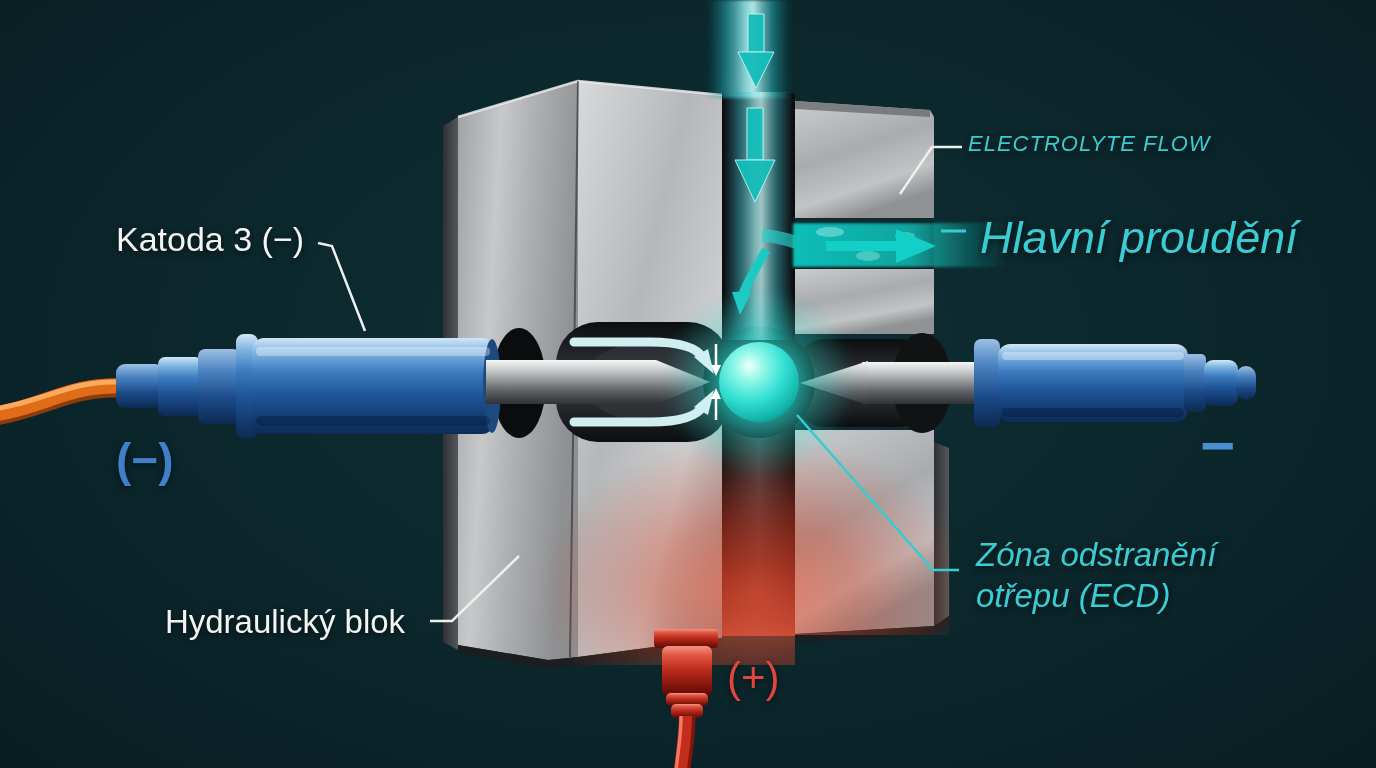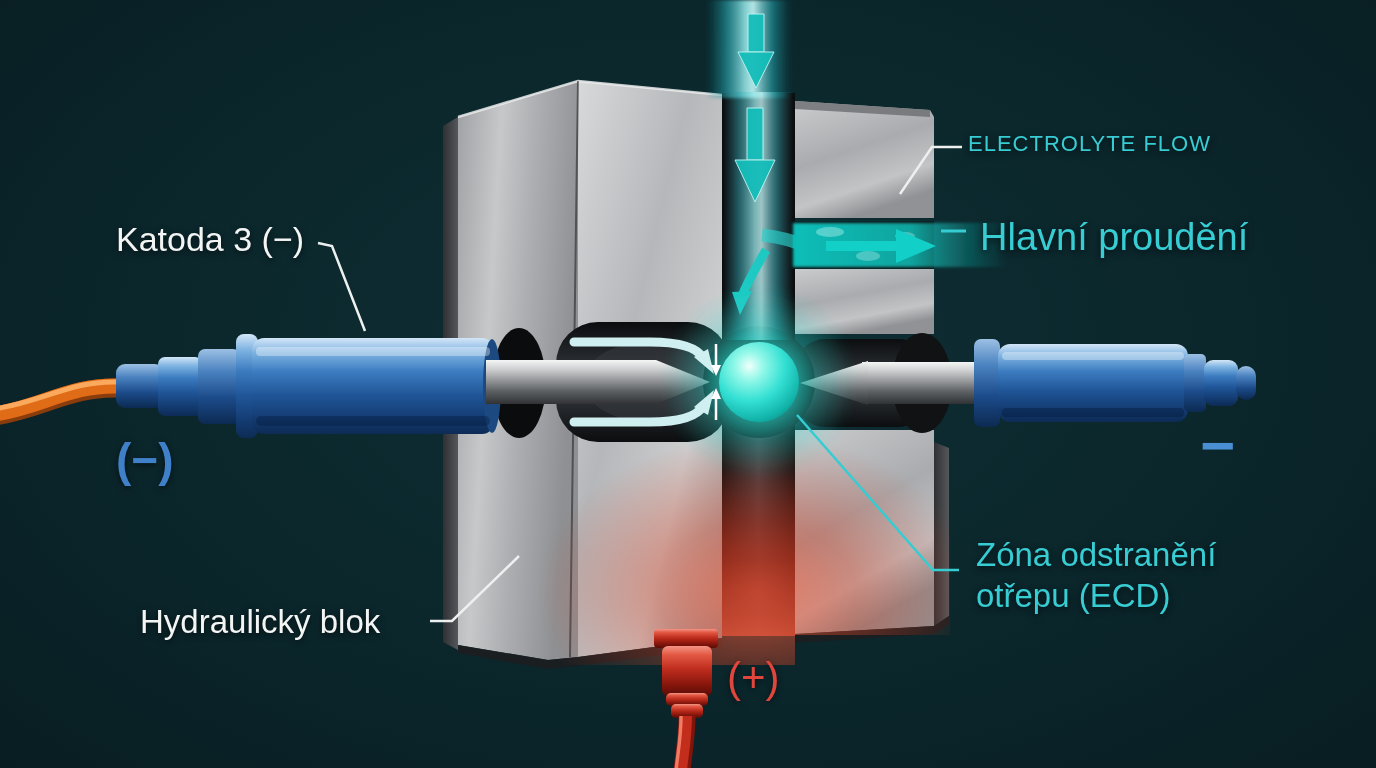--- a/index.html
+++ b/index.html
@@ -4,27 +4,27 @@
 <style>
   html,body{margin:0;padding:0;background:#081d22;}
   #stage{
     position:relative;width:1376px;height:768px;overflow:hidden;
     background:radial-gradient(ellipse at 50% 45%, #0e2e33 0%, #0b272c 55%, #081d22 100%);
     font-family:"Liberation Sans", sans-serif;
   }
   #stage svg{position:absolute;left:0;top:0;}
   .label{position:absolute;white-space:nowrap;line-height:1.2;}
   .lbl-white{color:#f3f4f4;text-shadow:0 2px 6px rgba(0,0,0,.65);}
-  .lbl-cyan{color:#38ccd3;text-shadow:0 2px 7px rgba(0,8,10,.8);}
+  .lbl-cyan{color:#38ccd3;text-shadow:0 2px 7px rgba(0,8,10,.8);font-style:italic;}
   .lbl-katoda{left:116px;top:222px;font-size:34px;line-height:34px;}
   .lbl-minus-left{left:116px;top:433px;font-size:46px;font-weight:700;color:#3f80c8;text-shadow:0 2px 6px rgba(0,0,0,.6);}
   .lbl-eflow{left:968px;top:131px;font-size:22px;letter-spacing:1px;}
-  .lbl-mainflow{left:980px;top:217px;font-size:38px;line-height:41px;}
+  .lbl-mainflow{left:980px;top:217px;font-size:45px;line-height:41px;}
   .lbl-ecd{left:976px;top:534px;font-size:33px;line-height:41px;}
-  .lbl-hydraulic{left:140px;top:600px;width:290px;text-align:left;font-size:33px;line-height:44px;}
+  .lbl-hydraulic{left:140px;top:600px;width:290px;text-align:center;font-size:33px;line-height:44px;}
   .lbl-plus{left:727px;top:653px;font-size:42px;color:#e0463c;font-weight:400;text-shadow:0 2px 6px rgba(0,0,0,.6);}
   .lbl-minus-right{left:1200px;top:416px;font-size:60px;line-height:60px;font-weight:700;color:#4a8fd4;}
 </style>
 </head>
 <body>
 
 <div id="stage">
 
 <svg width="1376" height="768" viewBox="0 0 1376 768">
   <defs>

